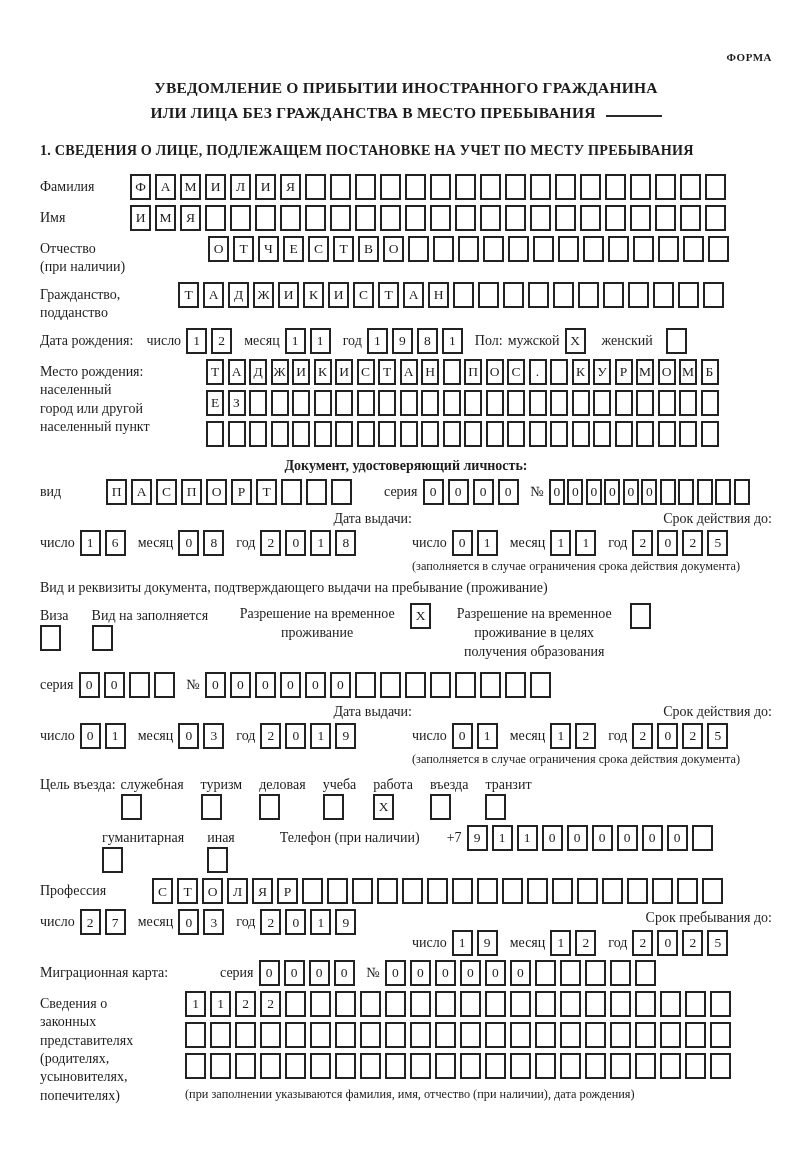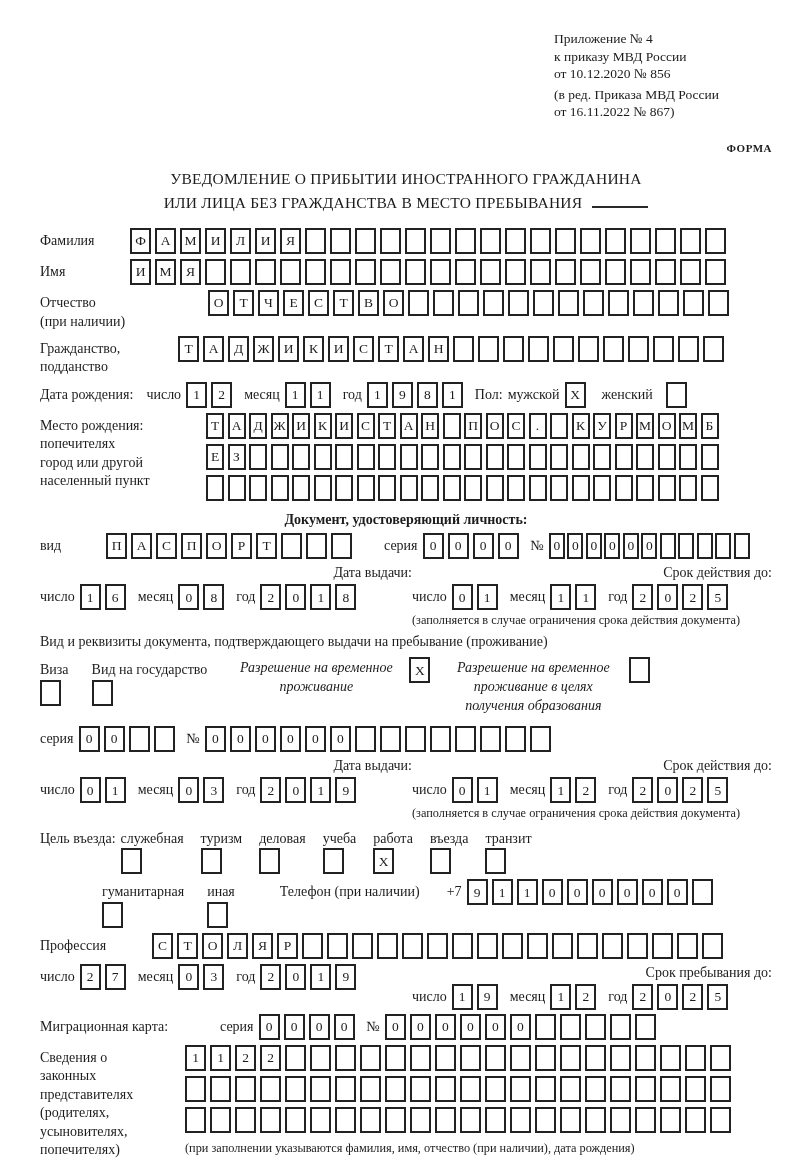--- a/index.html
+++ b/index.html
@@ -5,21 +5,21 @@
   html,body{margin:0;padding:0;background:#fff;}
   .page{
     position:relative;width:800px;height:1163px;box-sizing:border-box;
     padding:30px 28px 0 40px;overflow:hidden;background:#fff;color:#1c1c1c;
     font-family:"Liberation Serif","DejaVu Serif",serif;font-size:14px;line-height:1.3;
   }
   .hdr{margin-left:auto;width:218px;font-size:13.5px;}
   .hdr div{white-space:nowrap;}
   .hdr .sub{margin-top:3px;}
   .form-label{ text-align:right;font-weight:bold;font-size:11px;margin-top:20px;letter-spacing:.5px;}
-  .title{text-align:center;font-weight:normal;font-size:15.5px;margin-top:12px;line-height:1.5;letter-spacing:.2px;}
+  .title{text-align:center;font-weight:bold;font-size:15.5px;margin-top:12px;line-height:1.5;letter-spacing:.2px;}
   .title-underline{display:inline-block;width:56px;border-bottom:2px solid #2a2a2a;margin-left:10px;height:1em;vertical-align:baseline;}
   .sec-heading{font-weight:bold;font-size:14.2px;margin-top:18px;letter-spacing:.2px;}
   .rows{margin-top:14px;}
   .row{display:flex;align-items:flex-start;margin-bottom:5px;}
   .lbl{flex:none;padding-top:4px;}
   .lbl-block{flex:none;padding-top:4px;line-height:1.32;}
   .w90{width:90px;} .w66{width:66px;} .w168{width:168px;} .w138{width:138px;}
   .w166{width:166px;} .w112{width:112px;} .w145{width:145px;} .w172{width:172px;}
   .cells{display:inline-flex;flex-wrap:nowrap;}
   .cell{
@@ -40,46 +40,40 @@
   .col-l{width:372px;flex:none;}
   .col-r{flex:1;}
   .date-heading{text-align:right;margin-bottom:2px;}
   .date-line{display:flex;align-items:flex-start;}
   .fill-note{font-size:12.3px;margin-top:3px;white-space:nowrap;}
   .intro{margin:4px 0 2px 0;}
   .opts-row{display:flex;align-items:flex-start;margin:6px 0 10px 0;}
   .opt-inline{display:inline-flex;align-items:flex-start;margin-right:16px;flex-direction:column;}
   .opt-inline .opt-text{padding-top:4px;margin-right:7px;white-space:nowrap;}
   .opt-block{display:inline-flex;align-items:flex-start;margin-right:14px;}
-  .opt-block .opt-text{text-align:center;line-height:1.35;padding-top:2px;margin-right:7px;font-style:italic;}
+  .opt-block .opt-text{text-align:center;line-height:1.35;padding-top:2px;margin-right:7px;}
   .wt170{width:172px;} .wt180{width:178px;}
   .purpose-row2{margin-left:62px;}
   .reps-body{display:flex;flex-direction:column;}
   .reps-body .cells{margin-bottom:5px;} .gap20{width:20px;flex:none;} .gap14{width:14px;flex:none;}
 </style>
 </head>
 <body>
 
 <div class="page">
 
-  <div class="hdr">
-    <div>Приложение № 4</div>
-    <div>к приказу МВД России</div>
-    <div>от 10.12.2020 № 856</div>
-    <div class="sub">(в ред. Приказа МВД России</div>
-    <div>от 16.11.2022 № 867)</div>
-  </div>
 
   <div class="form-label">ФОРМА</div>
 
   <div class="title">
     <div>УВЕДОМЛЕНИЕ О ПРИБЫТИИ ИНОСТРАННОГО ГРАЖДАНИНА</div>
     <div><span>ИЛИ ЛИЦА БЕЗ ГРАЖДАНСТВА В МЕСТО ПРЕБЫВАНИЯ</span><span class="title-underline"></span></div>
   </div>
 
+  <div class="sec-heading">1. СВЕДЕНИЯ О ЛИЦЕ, ПОДЛЕЖАЩЕМ ПОСТАНОВКЕ НА УЧЕТ ПО МЕСТУ ПРЕБЫВАНИЯ</div>
 
   <div class="rows">
 
     <div class="row">
       <span class="lbl w90">Фамилия</span>
       <span class="cells">
           <span class="cell">Ф</span>
           <span class="cell">А</span>
           <span class="cell">М</span>
           <span class="cell">И</span>
@@ -223,21 +217,21 @@
         </span>
       <span class="inline-lbl" style="margin-left:16px;">женский</span>
       <span class="cellbox" style="margin-left:8px;">
           <span class="cell"></span>
         </span>
     </div>
 
     <div class="row">
       <span class="lbl-block w166">
         <span>Место рождения:</span><br>
-        <span>попечителях</span><br>
+        <span>населенный</span><br>
         <span>город или другой</span><br>
         <span>населенный пункт</span>
       </span>
       <span class="stack">
         <span class="cells sm">
             <span class="cell">Т</span>
             <span class="cell">А</span>
             <span class="cell">Д</span>
             <span class="cell">Ж</span>
             <span class="cell">И</span>
@@ -407,21 +401,21 @@
     <div class="intro">Вид и реквизиты документа, подтверждающего выдачи на пребывание (проживание)</div>
 
     <div class="opts-row">
       <span class="opt-inline">
         <span class="opt-text">Виза</span>
         <span class="cellbox">
             <span class="cell"></span>
           </span>
       </span>
       <span class="opt-inline">
-        <span class="opt-text">Вид на государство</span>
+        <span class="opt-text">Вид на заполняется</span>
         <span class="cellbox">
             <span class="cell"></span>
           </span>
       </span>
       <span class="opt-block">
         <span class="opt-text wt170">Разрешение на временное проживание</span>
         <span class="cellbox">
             <span class="cell">X</span>
           </span>
       </span>

